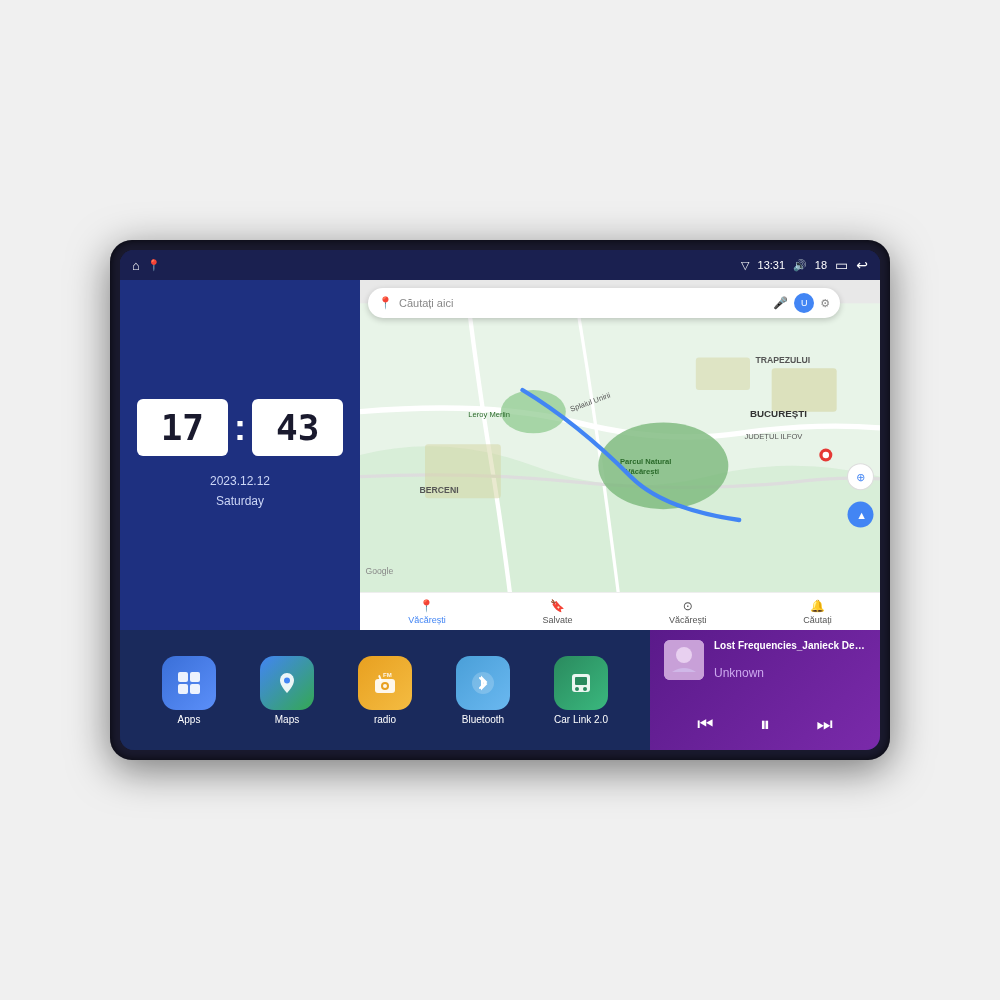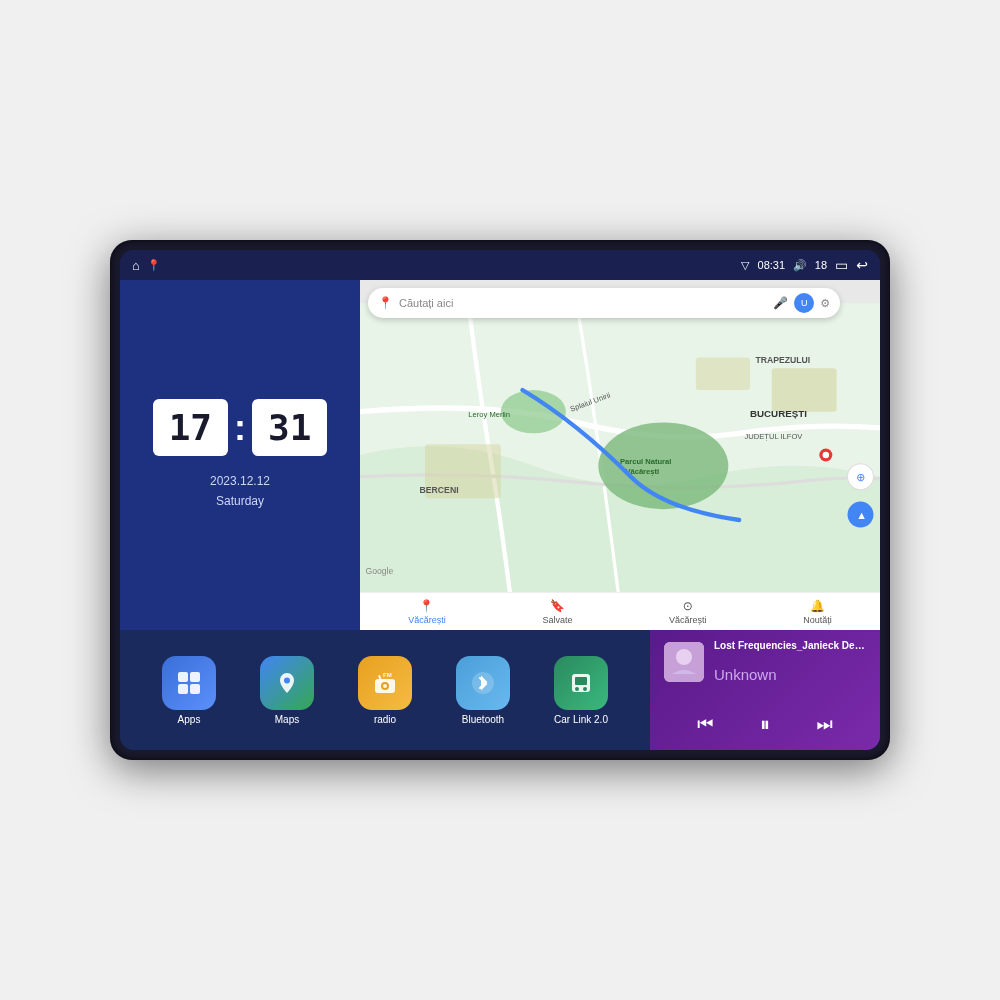--- a/index.html
+++ b/index.html
@@ -95,21 +95,21 @@
       align-items: center;
       gap: 6px;
       margin-bottom: 16px;
     }
 
     .clock-digit-block {
       background: #fff;
       color: #1a1a2e;
       font-size: 36px;
       font-weight: bold;
-      padding: 8px 16px;
+      padding: 8px 24px;
       border-radius: 6px;
       font-family: monospace;
       min-width: 60px;
       text-align: center;
     }
 
     .clock-colon {
       color: #fff;
       font-size: 36px;
       font-weight: bold;
@@ -296,21 +296,21 @@
       color: #fff;
       font-size: 10px;
       font-weight: bold;
       white-space: nowrap;
       overflow: hidden;
       text-overflow: ellipsis;
     }
 
     .media-artist {
       color: #cca8ee;
-      font-size: 15px;
+      font-size: 12px;
       margin-top: 15px;
     }
 
     .media-controls {
       display: flex;
       align-items: center;
       justify-content: space-around;
       padding: 0 10px;
     }
 
@@ -341,37 +341,37 @@
 <div class="device-outer">
   <div class="device-screen">
 
     <div class="status-bar">
       <div class="status-left">
         <span class="status-icon">⌂</span>
         <span class="status-icon" style="font-size:11px;">📍</span>
       </div>
       <div class="status-right">
         <span style="font-size:11px;">▽</span>
-        <span>08:31</span>
+        <span>13:31</span>
         <span style="font-size:11px;">🔊</span>
         <span>18</span>
         <span style="font-size:14px; color:#fff;">▭</span>
         <span style="font-size:14px; cursor:pointer;">↩</span>
       </div>
     </div>
 
     <div class="main-content">
 
       <div class="top-section">
 
         <div class="clock-widget">
           <div class="clock-display">
             <div class="clock-digit-block">17</div>
             <div class="clock-colon">:</div>
-            <div class="clock-digit-block">31</div>
+            <div class="clock-digit-block">43</div>
           </div>
           <div class="clock-date">
             <div>2023.12.12</div>
             <div>Saturday</div>
           </div>
         </div>
 
         <div class="map-widget">
           <div class="map-content">
 
@@ -433,21 +433,21 @@
               <div class="map-nav-item">
                 <span class="map-nav-icon">🔖</span>
                 <span>Salvate</span>
               </div>
               <div class="map-nav-item">
                 <span class="map-nav-icon">⊙</span>
                 <span>Văcărești</span>
               </div>
               <div class="map-nav-item">
                 <span class="map-nav-icon">🔔</span>
-                <span>Noutăți</span>
+                <span>Căutați</span>
               </div>
             </div>
           </div>
         </div>
       </div>
 
       <div class="bottom-section">
 
         <div class="app-icons-area">
 

